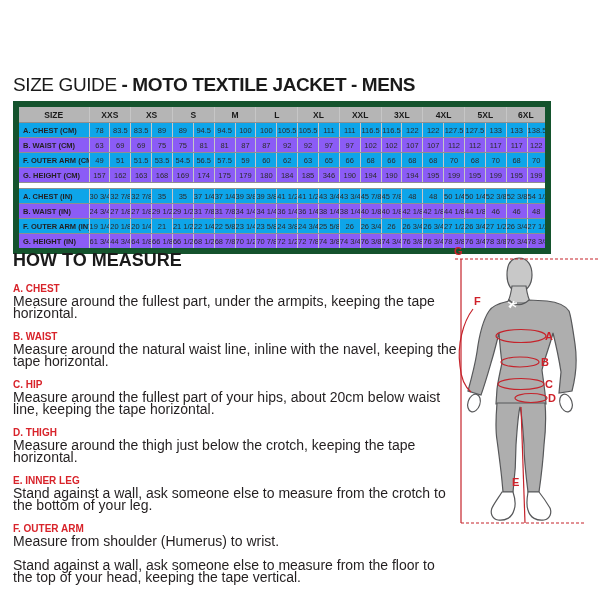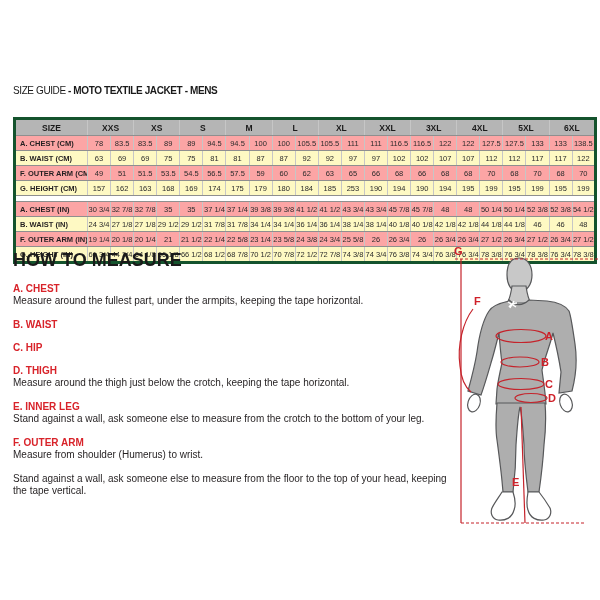--- a/index.html
+++ b/index.html
@@ -1,41 +1,41 @@
 <!DOCTYPE html>
 <html><head>
 <meta charset="utf-8">
 <style>
   html,body{margin:0;padding:0;}
   body{
     width:600px;height:600px;position:relative;background:#fff;
     font-family:"Liberation Sans",sans-serif;color:#231f20;overflow:hidden;
   }
   
-  .page-title{position:absolute;left:13px;top:74px;font-size:10px;letter-spacing:-0.4px;color:#1a1a1a;white-space:nowrap;margin-top:11px;}
+  .page-title{position:absolute;left:13px;top:74px;font-size:19px;letter-spacing:-0.4px;color:#1a1a1a;white-space:nowrap;}
   .page-title .bold{font-weight:bold;}
   
-  table.size-table{position:absolute;left:13px;top:101px;width:584px;border-collapse:collapse;table-layout:fixed;border:3px solid #14532d;margin-top:16px;}
+  table.size-table{position:absolute;left:13px;top:101px;width:538px;border-collapse:collapse;table-layout:fixed;border:6px solid #14532d;}
   .size-table th,.size-table td{
     border-top:1px solid #8f8f8f;border-bottom:1px solid #8f8f8f;
     border-left:1px solid #c6c6c6;border-right:1px solid #c6c6c6;
     padding:0;height:14px;overflow:hidden;white-space:nowrap;
   }
   .size-table thead th{background:#b5b5b5;font-size:8.5px;font-weight:bold;color:#1a1a1a;text-align:center;height:15px;}
   .size-table td.lbl{font-weight:bold;font-size:7.5px;text-align:left;padding-left:4px;}
   .size-table td.val{font-size:7.5px;text-align:center;color:#2b2b2b;}
-  .size-table tr.alt{background:#fef9c3;}
-  .size-table tr.plain{background:#fca5a5;}
+  .size-table tr.alt{background:#8b5cf6;}
+  .size-table tr.plain{background:#0ea5e9;}
   .size-table tr.spacer td{height:5px;background:#fff;border-left:none;border-right:none;}
   
   .htm-title{position:absolute;left:13px;top:250px;font-size:18px;font-weight:bold;color:#1a1a1a;}
   .htm-list{position:absolute;left:13px;top:283px;width:445px;}
   .htm-item{margin-bottom:12px;}
   .htm-label{color:#d8232a;font-weight:bold;font-size:10px;line-height:11px;margin-bottom:1px;}
-  .htm-text{font-size:10px;line-height:12px;color:#231f20;}
+  .htm-text{font-size:14px;line-height:12px;color:#231f20;}
   
   .diagram{position:absolute;left:440px;top:240px;width:160px;height:300px;}
   .diagram text{font-family:"Liberation Sans",sans-serif;font-weight:bold;font-size:11px;fill:#cf2029;}
 </style>
 </head>
 <body>
 
 <div class="page-title">
   <span>SIZE GUIDE </span><span class="bold">- MOTO TEXTILE JACKET - MENS</span>
 </div>
@@ -164,21 +164,21 @@
         <td class="val">162</td>
         <td class="val">163</td>
         <td class="val">168</td>
         <td class="val">169</td>
         <td class="val">174</td>
         <td class="val">175</td>
         <td class="val">179</td>
         <td class="val">180</td>
         <td class="val">184</td>
         <td class="val">185</td>
-        <td class="val">253</td>
+        <td class="val">346</td>
         <td class="val">190</td>
         <td class="val">194</td>
         <td class="val">190</td>
         <td class="val">194</td>
         <td class="val">195</td>
         <td class="val">199</td>
         <td class="val">195</td>
         <td class="val">199</td>
         <td class="val">195</td>
         <td class="val">199</td>
@@ -290,23 +290,25 @@
 </table>
 
 <div class="htm-title">HOW TO MEASURE</div>
 <div class="htm-list" id="htm-list">
     <div class="htm-item">
       <div class="htm-label">A. CHEST</div>
       <div class="htm-text">Measure around the fullest part, under the armpits, keeping the tape horizontal.</div>
     </div>
     <div class="htm-item">
       <div class="htm-label">B. WAIST</div>
+      <div class="htm-text">Measure around the natural waist line, inline with the navel, keeping the tape horizontal.</div>
     </div>
     <div class="htm-item">
       <div class="htm-label">C. HIP</div>
+      <div class="htm-text">Measure around the fullest part of your hips, about 20cm below waist line, keeping the tape horizontal.</div>
     </div>
     <div class="htm-item">
       <div class="htm-label">D. THIGH</div>
       <div class="htm-text">Measure around the thigh just below the crotch, keeping the tape horizontal.</div>
     </div>
     <div class="htm-item">
       <div class="htm-label">E. INNER LEG</div>
       <div class="htm-text">Stand against a wall, ask someone else to measure from the crotch to the bottom of your leg.</div>
     </div>
     <div class="htm-item">

